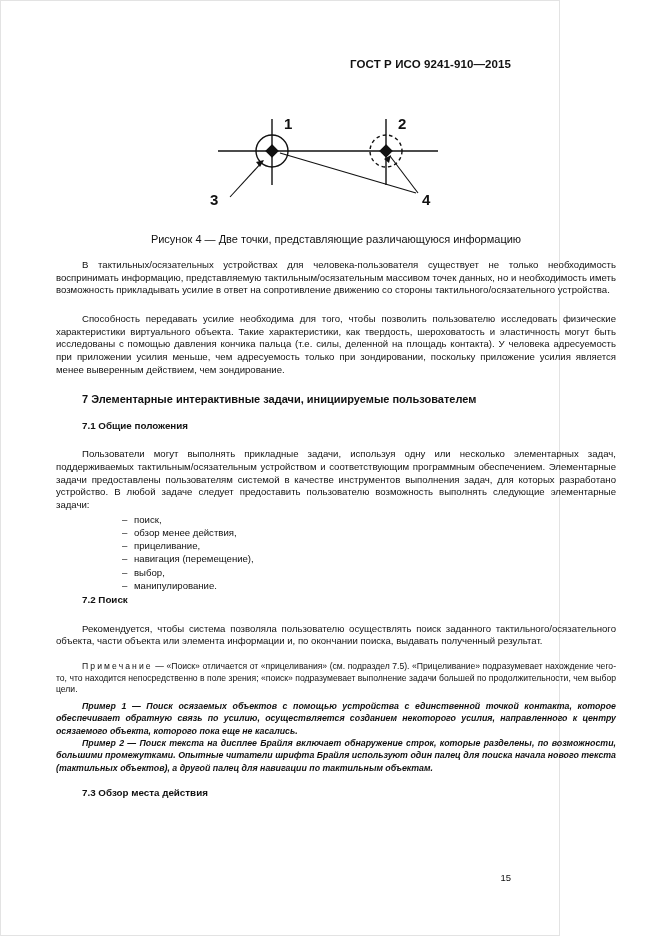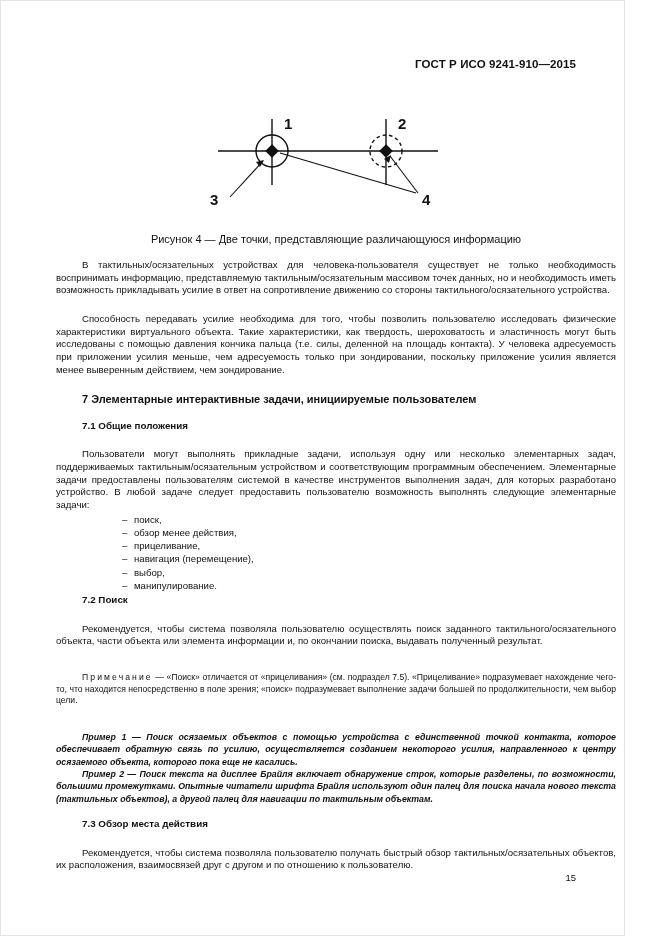--- a/index.html
+++ b/index.html
@@ -11,21 +11,21 @@
   body {
     width: 661px;
     height: 936px;
     font-family: "Liberation Sans", sans-serif;
     color: #111111;
     position: relative;
     overflow: hidden;
   }
   .page {
     position: relative;
-    width: 625px;
+    width: 560px;
     height: 936px;
     box-sizing: border-box;
     padding: 0;
     border: 1px solid #e3e3e3;
   }
   .page-header {
     position: absolute;
     top: 57px;
     right: 48px;
     font-size: 11.5px;
@@ -107,36 +107,36 @@
     content: "\2013";
     position: absolute;
     left: 66px;
   }
 
   p.note {
     font-size: 8.6px;
     line-height: 1.36;
     text-align: justify;
     text-indent: 26px;
-    margin: 24px 0 0 0;
+    margin: 13px 0 0 0;
   }
   p.note .note-label {
     letter-spacing: 2.1px;
   }
 
   p.example {
     font-size: 8.8px;
     font-style: italic;
     font-weight: bold;
     line-height: 1.4;
     text-align: justify;
     text-indent: 26px;
     margin: 0;
   }
-  p.example.first-ex { margin-top: 24px; }
+  p.example.first-ex { margin-top: 4px; }
 
   .page-number {
     position: absolute;
     right: 48px;
     bottom: 52px;
     font-size: 9.5px;
     color: #111;
   }
 </style>
 </head>
@@ -219,19 +219,18 @@
     <p class="note">
       <span class="note-label">Примечание</span><span> — «Поиск» отличается от «прицеливания» (см. подраздел 7.5). «Прицеливание» подразумевает нахождение чего-то, что находится непосредственно в поле зрения; «поиск» подразумевает выполнение задачи большей по продолжительности, чем выбор цели.</span>
     </p>
 
     <p class="example first-ex">Пример 1 — Поиск осязаемых объектов с помощью устройства с единственной точкой контакта, которое обеспечивает обратную связь по усилию, осуществляется созданием некоторого усилия, направленного к центру осязаемого объекта, которого пока еще не касались.</p>
 
     <p class="example">Пример 2 — Поиск текста на дисплее Брайля включает обнаружение строк, которые разделены, по возможности, большими промежутками. Опытные читатели шрифта Брайля используют один палец для поиска начала нового текста (тактильных объектов), а другой палец для навигации по тактильным объектам.</p>
 
     <h3 class="subclause">7.3 Обзор места действия</h3>
 
-    <p class="body cont">Рекомендуется, чтобы система позволяла пользователю получать быстрый обзор тактильных/осязательных объектов, их расположения, взаимосвязей друг с другом и по отношению к пользователю.</p>
 
   </div>
 
   <div class="page-number">15</div>
 
 </div>
 
 </body></html>

